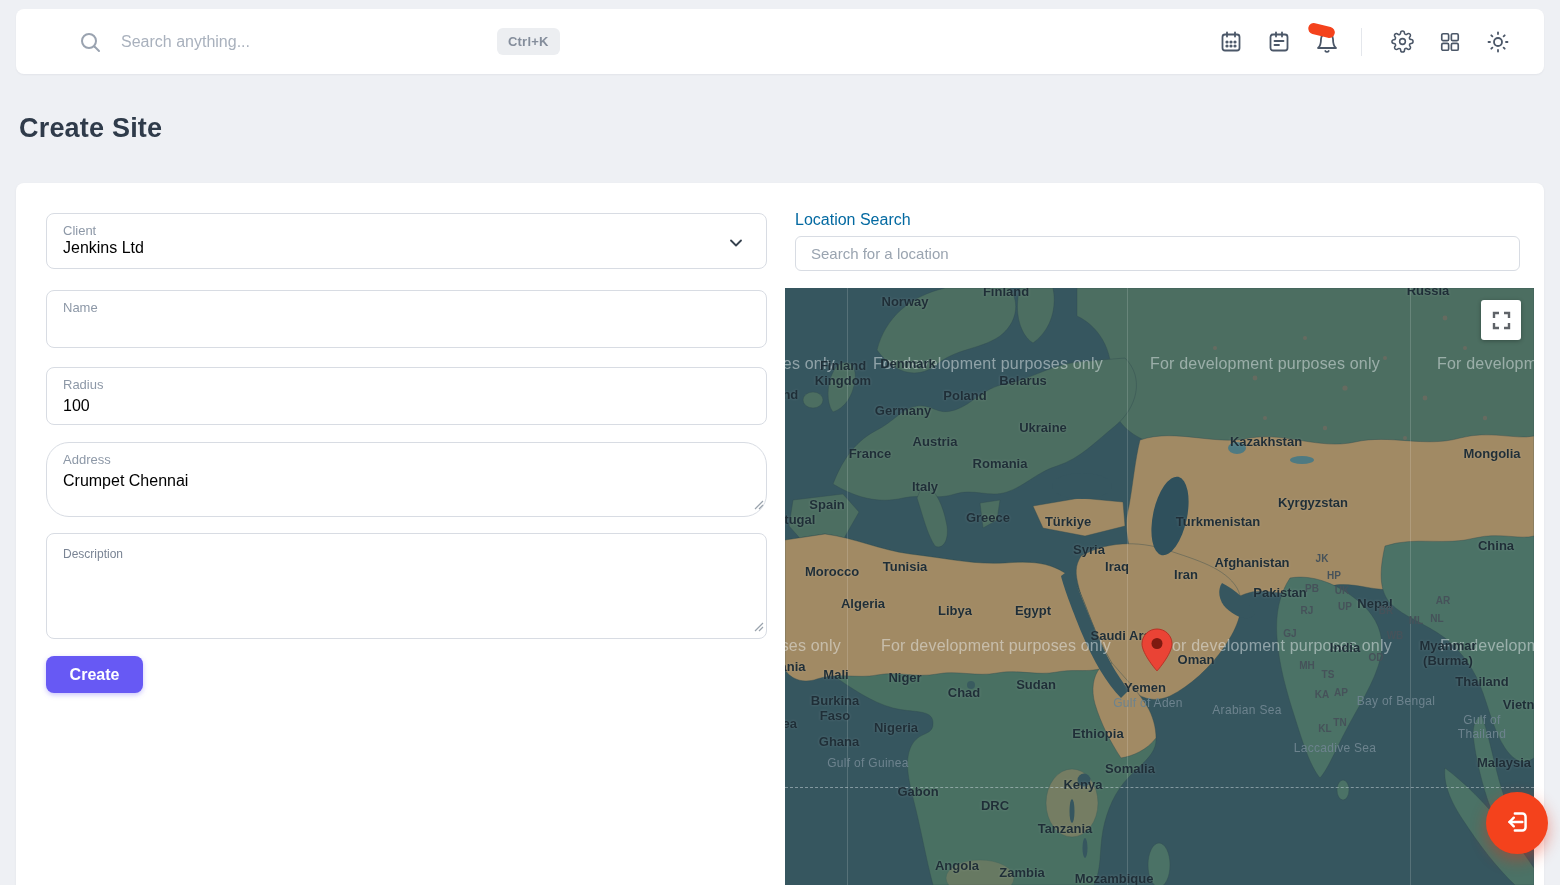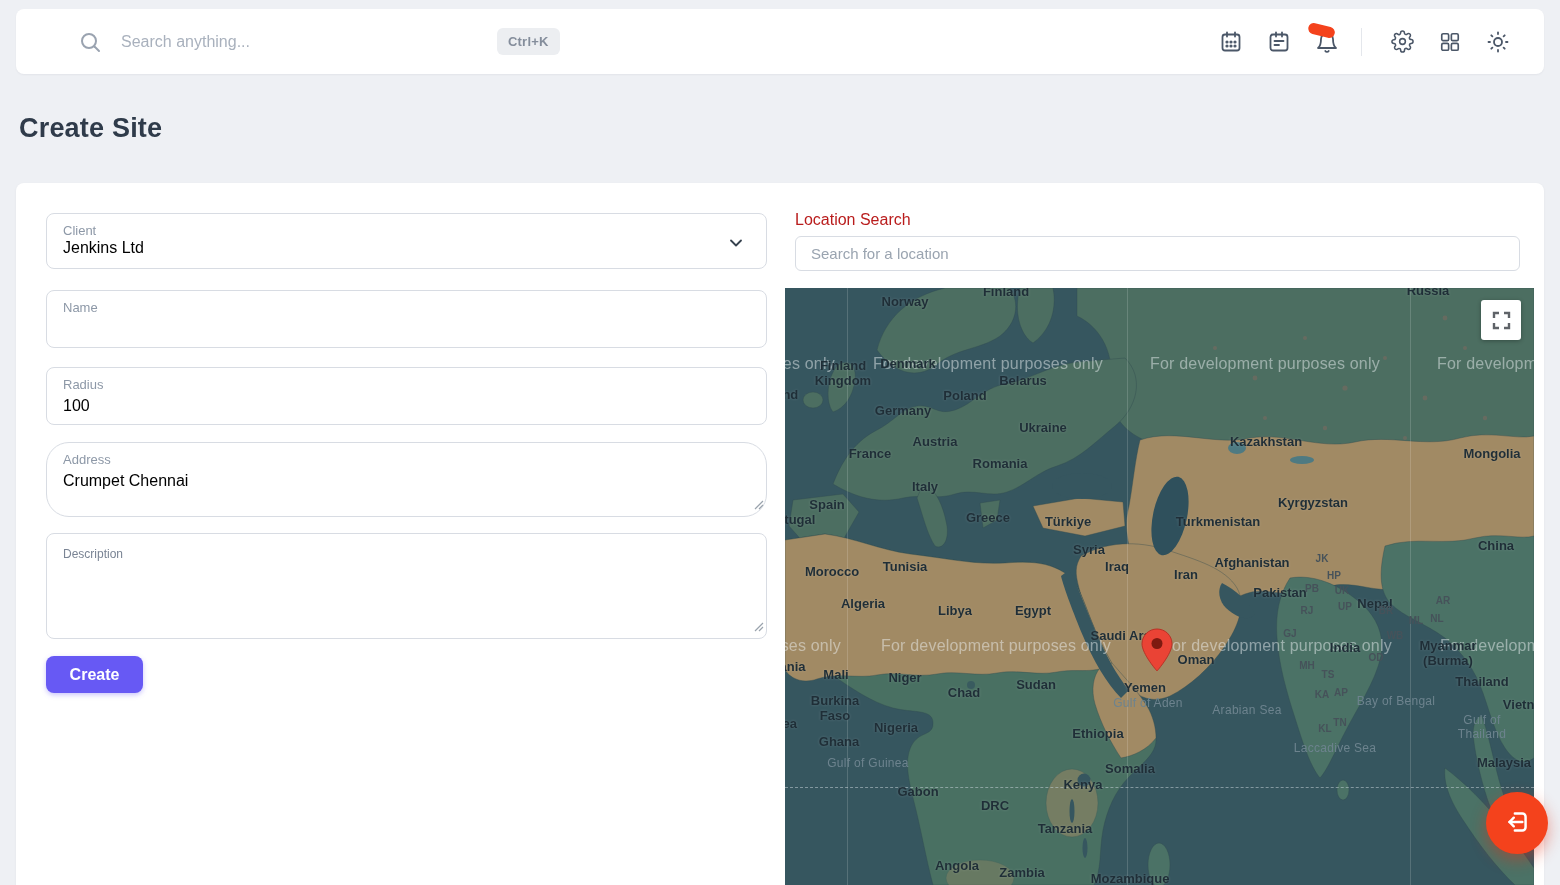--- a/index.html
+++ b/index.html
@@ -50,21 +50,21 @@
   .f-desc textarea { margin-top:0; height:80px; font-size:12px; }
   .chevron { position:absolute; right:20px; top:19px; }
   .grip { position:absolute; right:2px; bottom:2px; }
 
   .btn-create { position:absolute; left:30px; top:473px; width:97px; height:37px;
     background:#6759f4; color:#fff; border:none; border-radius:8px; font-size:16px;
     font-weight:bold; font-family:"Liberation Sans",sans-serif; cursor:pointer;
     box-shadow:0 2px 5px rgba(103,89,244,.35); }
 
   
-  .loc-label { position:absolute; left:779px; top:28px; font-size:16px; color:#b91c1c; }
+  .loc-label { position:absolute; left:779px; top:28px; font-size:16px; color:#0369a1; }
   .loc-input { position:absolute; left:779px; top:53px; width:725px; height:35px;
     border:1px solid #d8dce3; border-radius:6px; padding:0 15px; font-size:15px;
     color:#3a4656; outline:none; font-family:"Liberation Sans",sans-serif; }
   .loc-input::placeholder { color:#9aa4b0; }
 
   
   .map { position:absolute; left:769px; top:105px; width:749px; height:597px;
     overflow:hidden; background:#36565f; cursor:grab; }
   .map svg.terrain { position:absolute; left:0; top:0; }
   .labels { position:absolute; inset:0; pointer-events:none; }
@@ -323,21 +323,21 @@
         <span class="mlab country" style="left: 719px; top: 474px;">Malaysia</span>
         <span class="mlab country" style="left: 345px; top: 347px;">Saudi Arabia</span>
         <span class="mlab country" style="left: 411px; top: 371px;">Oman</span>
         <span class="mlab country" style="left: 360px; top: 399px;">Yemen</span>
         <span class="mlab country" style="left: 248px; top: 322px;">Egypt</span>
         <span class="mlab country" style="left: 251px; top: 396px;">Sudan</span>
         <span class="mlab country" style="left: 313px; top: 445px;">Ethiopia</span>
         <span class="mlab country" style="left: 345px; top: 480px;">Somalia</span>
         <span class="mlab country" style="left: 298px; top: 496px;">Kenya</span>
         <span class="mlab country" style="left: 280px; top: 540px;">Tanzania</span>
-        <span class="mlab country" style="left: 331px; top: 590px; padding-left: 28px;">Mozambique</span>
+        <span class="mlab country" style="left: 315px; top: 590px; padding-left: 28px;">Mozambique</span>
         <span class="mlab country" style="left: 237px; top: 584px;">Zambia</span>
         <span class="mlab country" style="left: 172px; top: 577px;">Angola</span>
         <span class="mlab country" style="left: 210px; top: 517px;">DRC</span>
         <span class="mlab country" style="left: 133px; top: 503px;">Gabon</span>
         <span class="mlab country" style="left: 111px; top: 439px;">Nigeria</span>
         <span class="mlab country" style="left: 54px; top: 453px;">Ghana</span>
         <span class="mlab country wrap" style="left: 50px; top: 421px; max-width: 60px;">Burkina Faso</span>
         <span class="mlab country" style="left: 51px; top: 386px;">Mali</span>
         <span class="mlab country" style="left: 120px; top: 389px;">Niger</span>
         <span class="mlab country" style="left: 179px; top: 404px;">Chad</span>

